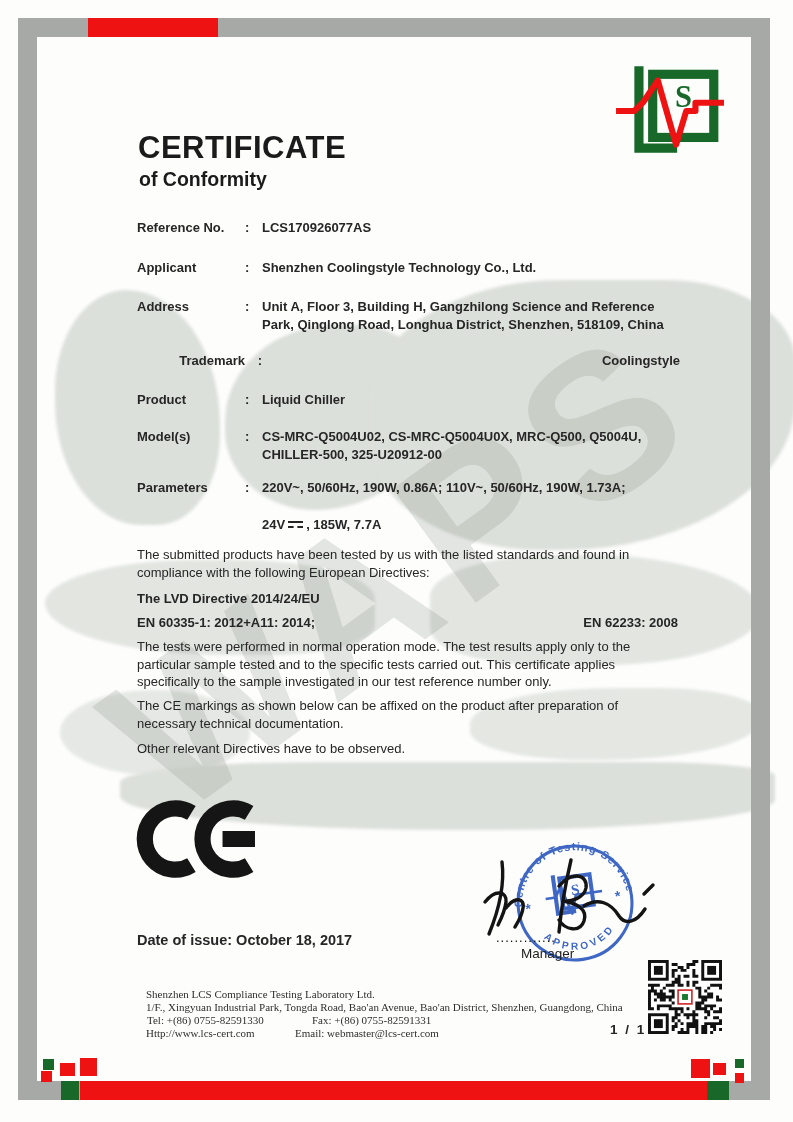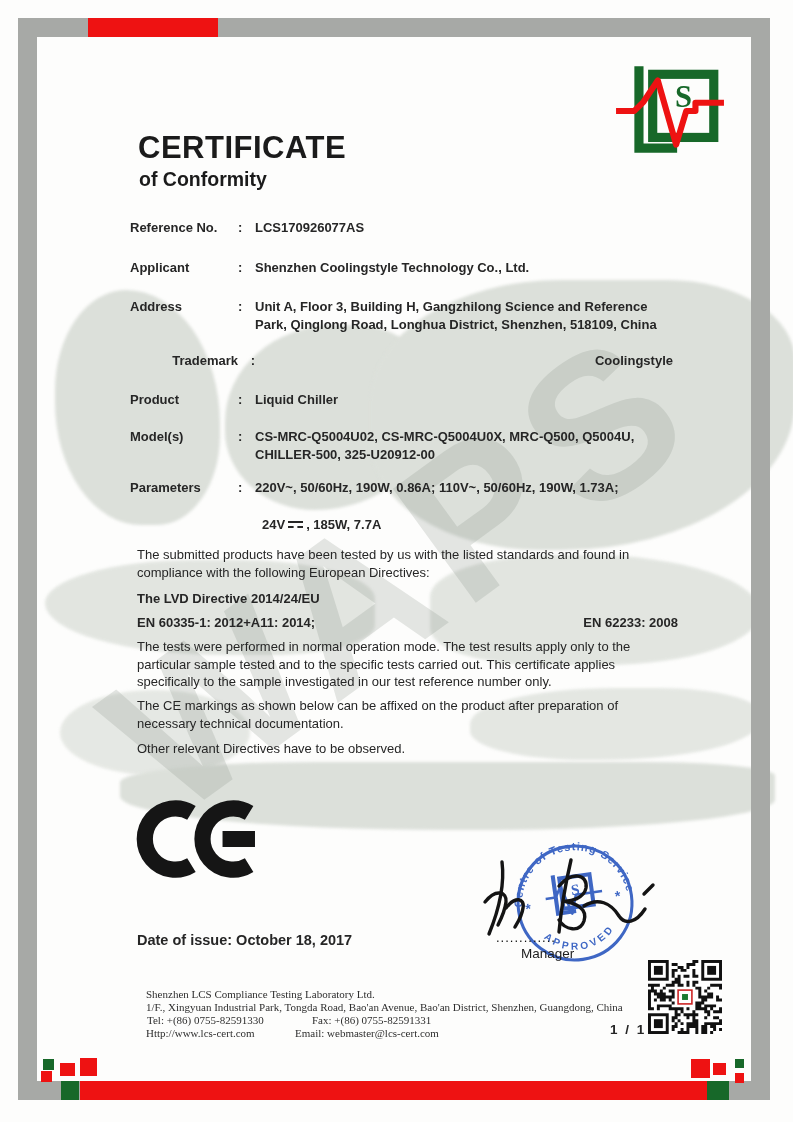--- a/index.html
+++ b/index.html
@@ -25,21 +25,21 @@
   
   .frame{position:absolute;background:var(--border-gray);z-index:5;}
   .sq{position:absolute;z-index:6;}
   .red{background:var(--accent-red);} .green{background:var(--logo-green);}
 
   
   .content{position:absolute;inset:0;z-index:3;}
   .title{position:absolute;left:138px;top:130px;font-size:31px;font-weight:bold;letter-spacing:0.5px;color:#1b1b1b;}
   .subtitle{position:absolute;left:139px;top:168px;font-size:19.5px;font-weight:bold;color:#1b1b1b;}
 
-  .frow{position:absolute;left:130px;display:flex;width:543px;font-size:13px;font-weight:bold;line-height:18px;}
+  .frow{position:absolute;left:137px;display:flex;width:543px;font-size:13px;font-weight:bold;line-height:18px;}
   .flabel{width:108px;flex:none;}
   .fcolon{width:17px;flex:none;}
   .fvalue{flex:1;white-space:pre-line;}
   .nowrap{white-space:nowrap;}
 
   .para{position:absolute;left:137px;width:548px;font-size:13px;line-height:17.5px;white-space:pre-line;}
   .bold{font-weight:bold;}
   .standards{position:absolute;left:137px;width:541px;display:flex;justify-content:space-between;
              font-size:13px;font-weight:bold;}
 

